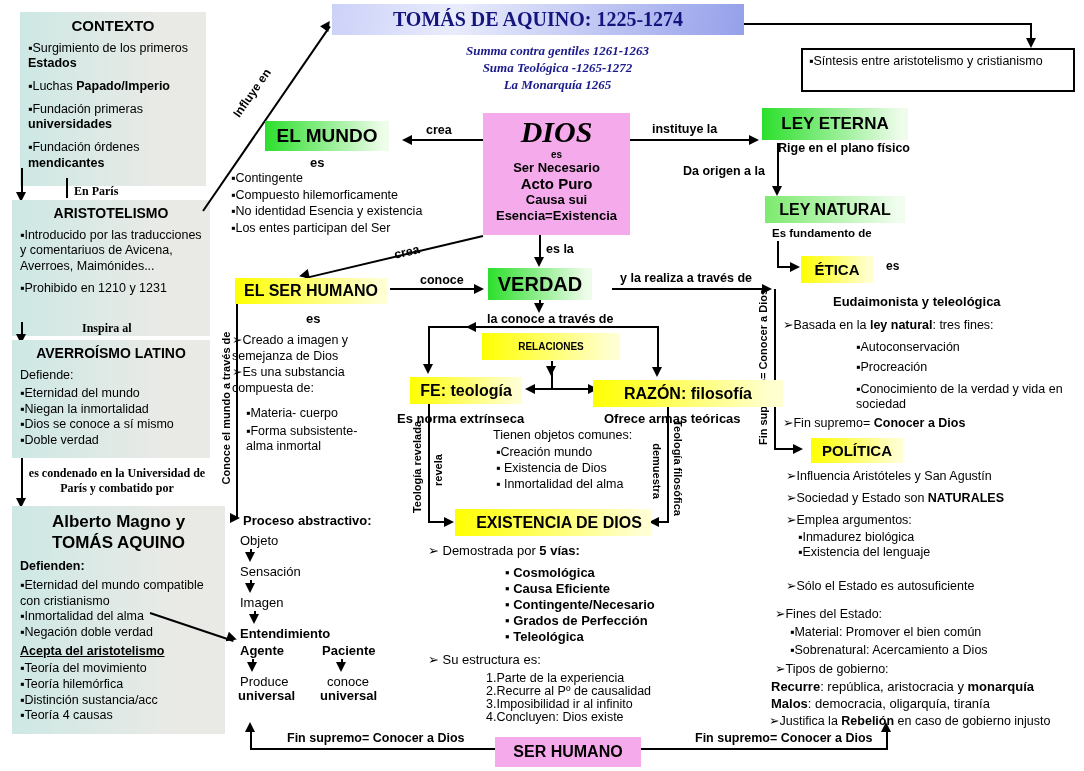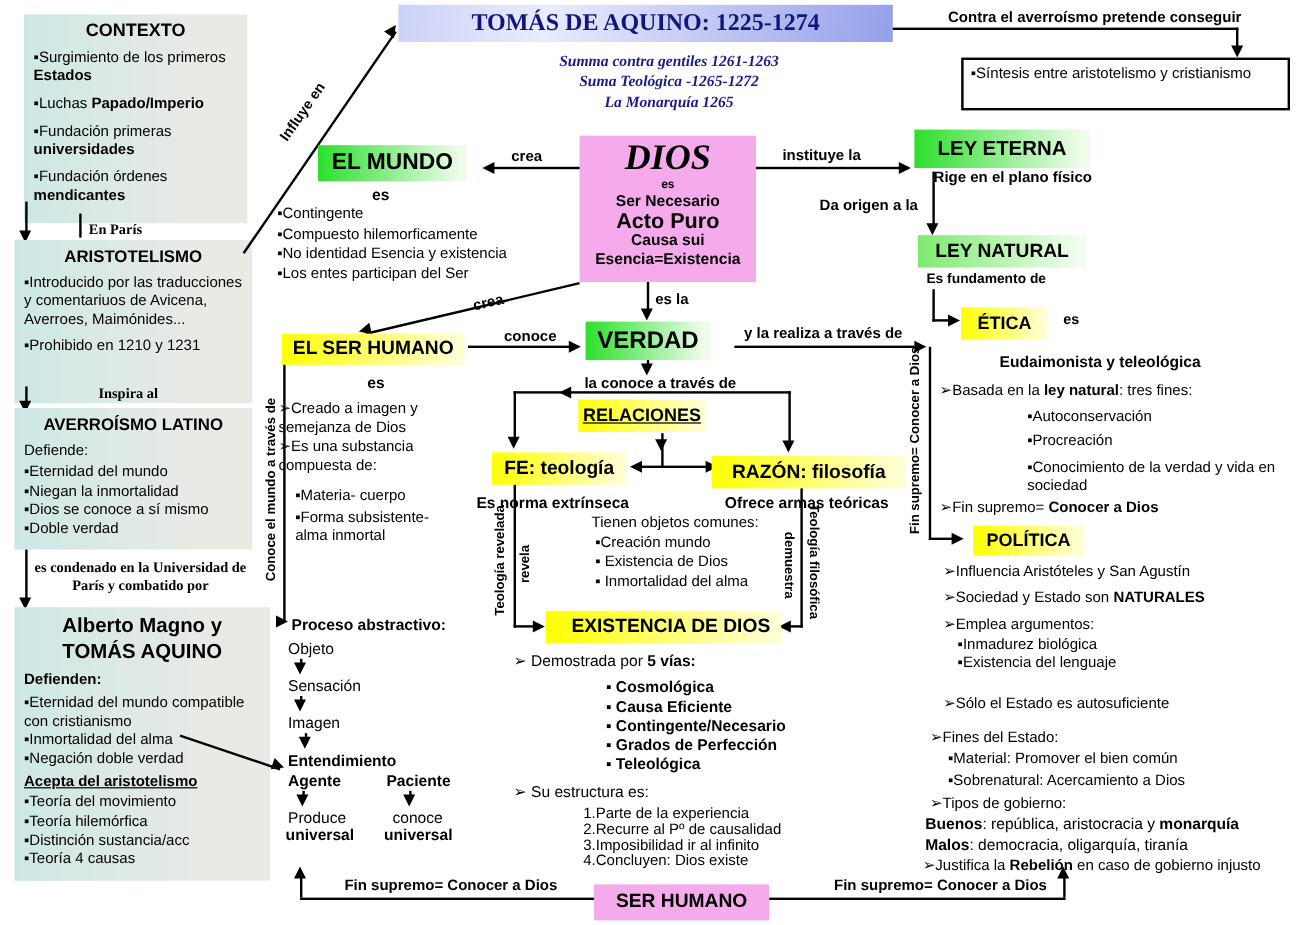--- a/index.html
+++ b/index.html
@@ -88,21 +88,20 @@
   <div class="vlabel" style="left:252px;top:93px;font-size:12px;transform:translate(-50%,-50%) rotate(-55deg);">Influye en</div>
 
   <div class="box titlebox" style="left:332px;top:4px;width:412px;height:31px;font-size:20px;">TOMÁS DE AQUINO: 1225-1274</div>
 
   <div class="wrap serif navy b" style="left:380px;top:42px;width:355px;text-align:center;font-style:italic;font-size:13px;line-height:17px;">
     <div>Summa contra gentiles 1261-1263</div>
     <div>Suma Teológica -1265-1272</div>
     <div>La Monarquía 1265</div>
   </div>
 
-  <div class="txt b" style="left:790px;top:7px;font-size:12.5px;">Contra el  averroísmo pretende conseguir</div>
   <div class="hl" style="left:744px;top:23px;width:288px;"></div>
   <div class="vl" style="left:1030px;top:23px;height:20px;"></div>
   <div class="tri" style="left:1026px;top:38px;transform:rotate(90deg);"></div>
 
   <div class="borderbox" style="left:801px;top:48px;width:274px;height:44px;font-size:12.5px;">
     <div>▪Síntesis entre aristotelismo y cristianismo</div>
   </div>
 
   <div class="box green" style="left:265px;top:121px;width:124px;height:30px;font-size:19px;">EL MUNDO</div>
   <div class="txt b" style="left:310px;top:155px;font-size:13px;">es</div>
@@ -114,21 +113,21 @@
   </div>
 
   <div class="txt b" style="left:426px;top:123px;font-size:12.5px;">crea</div>
   <div class="hl" style="left:408px;top:139px;width:76px;"></div>
   <div class="tri" style="left:402px;top:135px;transform:rotate(180deg);"></div>
 
   <div class="box pinkbox" style="left:483px;top:113px;width:147px;height:122px;flex-direction:column;justify-content:flex-start;padding-top:2px;">
     <div class="serif" style="font-size:30px;font-style:italic;line-height:34px;">DIOS</div>
     <div style="font-size:10px;line-height:11px;">es</div>
     <div style="font-size:13px;line-height:16px;">Ser Necesario</div>
-    <div style="font-size:18px;line-height:16px;text-align:right;">Acto Puro</div>
+    <div style="font-size:15px;line-height:16px;text-align:right;">Acto Puro</div>
     <div style="font-size:13px;line-height:16px;">Causa sui</div>
     <div style="font-size:13px;line-height:16px;">Esencia=Existencia</div>
   </div>
 
   <div class="txt b" style="left:652px;top:122px;font-size:12.5px;">instituye la</div>
   <div class="hl" style="left:630px;top:139px;width:127px;"></div>
   <div class="tri" style="left:749px;top:135px;"></div>
 
   <div class="box green" style="left:762px;top:108px;width:146px;height:32px;font-size:17px;">LEY ETERNA</div>
   <div class="txt b" style="left:778px;top:141px;font-size:12.5px;">Rige en el plano físico</div>
@@ -176,29 +175,29 @@
   <div class="vl" style="left:539px;top:300px;height:9px;"></div>
   <div class="tri" style="left:534px;top:303px;transform:rotate(90deg);"></div>
   <div class="txt b" style="left:487px;top:312px;font-size:12.5px;">la conoce  a través de</div>
   <div class="hl" style="left:428px;top:326px;width:231px;"></div>
   <div class="tri" style="left:466px;top:322px;transform:rotate(180deg);"></div>
   <div class="vl" style="left:428px;top:326px;height:44px;"></div>
   <div class="tri" style="left:423px;top:364px;transform:rotate(90deg);"></div>
   <div class="vl" style="left:657px;top:326px;height:47px;"></div>
   <div class="tri" style="left:652px;top:367px;transform:rotate(90deg);"></div>
 
-  <div class="box yellow" style="left:482px;top:333px;width:106px;height:27px;font-size:15px;text-decoration:underline;">RELACIONES</div>
+  <div class="box yellow" style="left:482px;top:333px;width:138px;height:27px;font-size:10px;">RELACIONES</div>
   <div class="vl" style="left:551px;top:361px;height:28px;"></div>
   <div class="tri" style="left:546px;top:366px;transform:rotate(90deg);"></div>
   <div class="hl" style="left:530px;top:388px;width:66px;"></div>
   <div class="tri" style="left:525px;top:384px;transform:rotate(180deg);"></div>
   <div class="tri" style="left:588px;top:384px;"></div>
 
   <div class="box yellow" style="left:410px;top:377px;width:112px;height:27px;font-size:16px;">FE: teología</div>
-  <div class="box yellow" style="left:593px;top:380px;width:162px;height:27px;font-size:16px;">RAZÓN: filosofía</div>
+  <div class="box yellow" style="left:593px;top:380px;width:190px;height:27px;font-size:16px;">RAZÓN: filosofía</div>
   <div class="txt b" style="left:397px;top:411px;font-size:13px;">Es norma extrínseca</div>
   <div class="txt b" style="left:604px;top:411px;font-size:13px;">Ofrece armas teóricas</div>
 
   <div class="txt" style="left:493px;top:428px;">Tienen objetos comunes:</div>
   <div class="txt" style="left:496px;top:445px;">▪Creación mundo</div>
   <div class="txt" style="left:496px;top:461px;">▪ Existencia de Dios</div>
   <div class="txt" style="left:496px;top:477px;">▪ Inmortalidad del alma</div>
 
   <div class="vl" style="left:428px;top:404px;height:119px;"></div>
   <div class="hl" style="left:428px;top:521px;width:22px;"></div>
@@ -267,21 +266,21 @@
   <div class="txt" style="left:786px;top:468px;"><span>➢Influencia Aristóteles y San Agustín</span></div>
   <div class="txt" style="left:786px;top:490px;"><span>➢Sociedad y Estado son </span><span style="font-weight: bold;">NATURALES</span></div>
   <div class="txt" style="left:786px;top:512px;"><span>➢Emplea argumentos:</span></div>
   <div class="txt" style="left:798px;top:530px;"><span>▪Inmadurez biológica</span></div>
   <div class="txt" style="left:798px;top:545px;"><span>▪Existencia del lenguaje</span></div>
   <div class="txt" style="left:786px;top:578px;"><span>➢Sólo el Estado es autosuficiente</span></div>
   <div class="txt" style="left:775px;top:606px;"><span>➢Fines del Estado:</span></div>
   <div class="txt" style="left:790px;top:625px;"><span>▪Material: Promover el bien común</span></div>
   <div class="txt" style="left:790px;top:643px;"><span>▪Sobrenatural: Acercamiento a Dios</span></div>
   <div class="txt" style="left:775px;top:661px;"><span>➢Tipos de gobierno:</span></div>
-  <div class="txt" style="left:771px;top:679px;font-size:13px;"><span style="font-weight: bold;">Buenos</span><span>: república, aristocracia y </span><span style="font-weight: bold;">monarquía</span></div>
+  <div class="txt" style="left:771px;top:679px;font-size:13px;"><span style="font-weight: bold;">Recurre</span><span>: república, aristocracia y </span><span style="font-weight: bold;">monarquía</span></div>
   <div class="txt" style="left:771px;top:696px;font-size:13px;"><span style="font-weight: bold;">Malos</span><span>: democracia, oligarquía, tiranía</span></div>
   <div class="txt" style="left:769px;top:713px;"><span>➢Justifica la </span><span style="font-weight: bold;">Rebelión</span><span> en caso de gobierno injusto</span></div>
 
   <div class="box pinkbox" style="left:495px;top:737px;width:146px;height:30px;font-size:16px;">SER HUMANO</div>
   <div class="hl" style="left:250px;top:748px;width:245px;"></div>
   <div class="vl" style="left:250px;top:728px;height:20px;"></div>
   <div class="tri" style="left:245px;top:722px;transform:rotate(-90deg);"></div>
   <div class="txt b" style="left:287px;top:731px;font-size:12.5px;">Fin supremo= Conocer a Dios</div>
   <div class="hl" style="left:641px;top:748px;width:247px;"></div>
   <div class="vl" style="left:886px;top:728px;height:20px;"></div>

